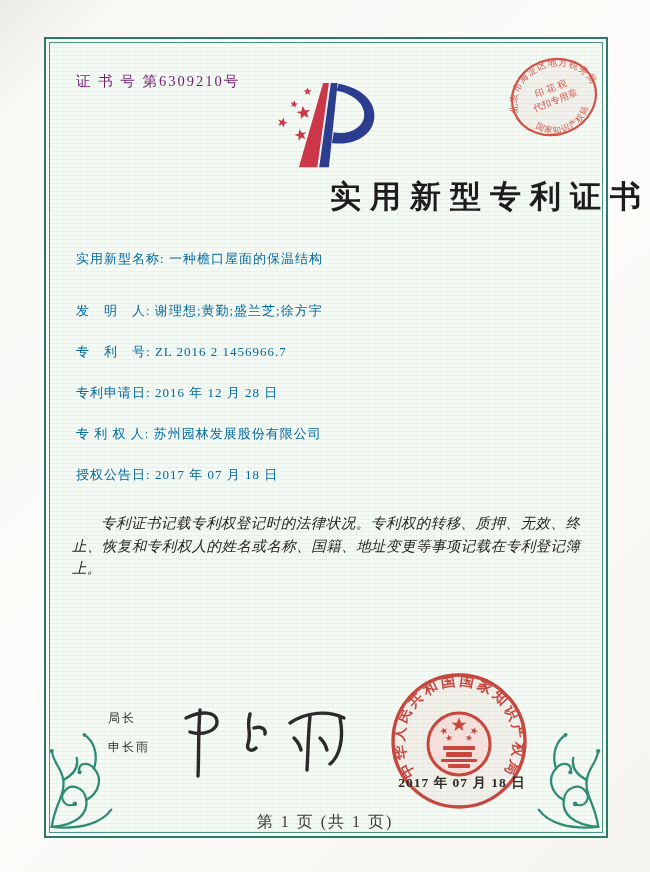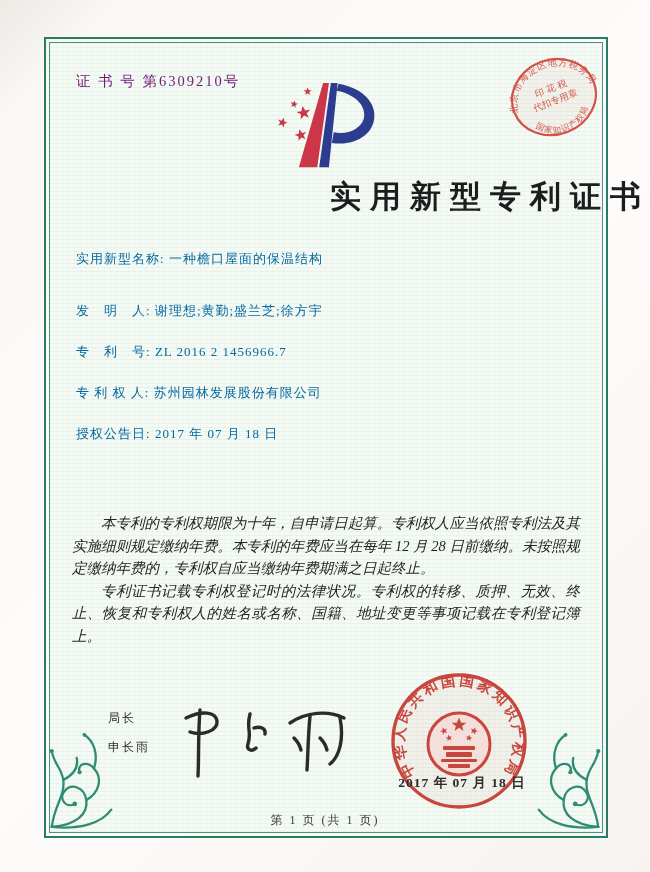--- a/index.html
+++ b/index.html
@@ -38,21 +38,21 @@
   }
   .paragraphs p{margin:0;text-indent:2em;}
   .director{position:absolute;left:88px;top:710px;font-size:12px;color:#2f2f2f;font-family:"Liberation Sans","DejaVu Sans",sans-serif;margin-left:20px;}
   .director div{margin-bottom:12px;letter-spacing:2px;}
   .signature{position:absolute;left:162px;top:688px;width:200px;height:100px;}
   .seal{position:absolute;left:386px;top:668px;width:146px;height:146px;opacity:.93;}
   .seal-date{
     position:absolute;left:392px;top:774px;width:140px;text-align:center;
     font-size:13.5px;letter-spacing:1px;color:#2e2a28;font-weight:bold;z-index:5;
   }
-  .footer{position:absolute;left:0;top:812px;width:100%;text-align:center;font-size:12px;letter-spacing:2px;color:#3a3a3a;}
+  .footer{position:absolute;left:0;top:812px;width:100%;text-align:center;font-size:16px;letter-spacing:2px;color:#3a3a3a;}
   .flourish{position:absolute;bottom:40px;width:96px;height:108px;z-index:2;}
   .flourish.left{left:46px;}
   .flourish.right{right:46px;transform:scaleX(-1);}
 </style>
 </head>
 <body>
 
 <div class="frame-outer">
   <div class="frame-inner"></div>
 </div>
@@ -133,31 +133,34 @@
   </div>
   <div class="field-row">
     <span class="field-label">发　明　人</span>:
     <span class="field-value">谢理想;黄勤;盛兰芝;徐方宇</span>
   </div>
   <div class="field-row">
     <span class="field-label">专　利　号</span>:
     <span class="field-value">ZL 2016 2 1456966.7</span>
   </div>
   <div class="field-row">
+    <span class="field-label">专利申请日</span>:
+    <span class="field-value">2016 年 12 月 28 日</span>
+  </div>
+  <div class="field-row">
     <span class="field-label">专 利 权 人</span>:
     <span class="field-value">苏州园林发展股份有限公司</span>
   </div>
   <div class="field-row">
     <span class="field-label">授权公告日</span>:
     <span class="field-value">2017 年 07 月 18 日</span>
   </div>
 </div>
 
 <div class="paragraphs">
-  <p>本专利的专利权期限为十年，自申请日起算。专利权人应当依照专利法及其实施细则规定缴纳年费。本专利的年费应当在每年 12 月 28 日前缴纳。未按照规定缴纳年费的，专利权自应当缴纳年费期满之日起终止。</p>
   <p>专利证书记载专利权登记时的法律状况。专利权的转移、质押、无效、终止、恢复和专利权人的姓名或名称、国籍、地址变更等事项记载在专利登记簿上。</p>
 </div>
 
 <div class="director">
   <div>局长</div>
   <div>申长雨</div>
 </div>
 
 <svg class="signature" viewBox="0 0 200 100">
   <g stroke="#2b2b2b" fill="none" stroke-width="3.4" stroke-linecap="round" stroke-linejoin="round">

